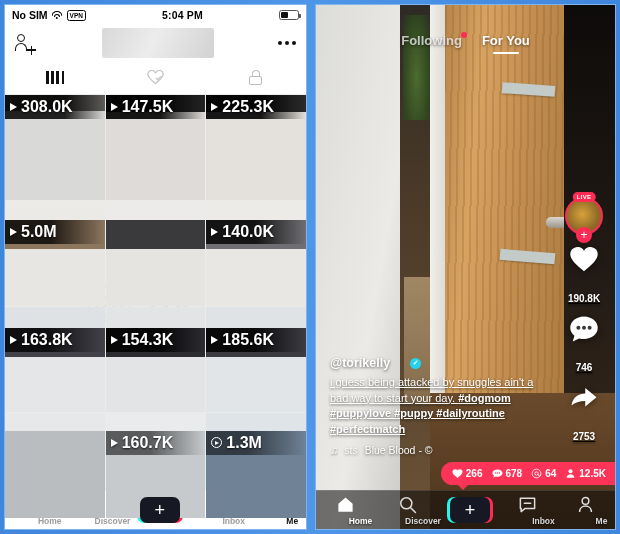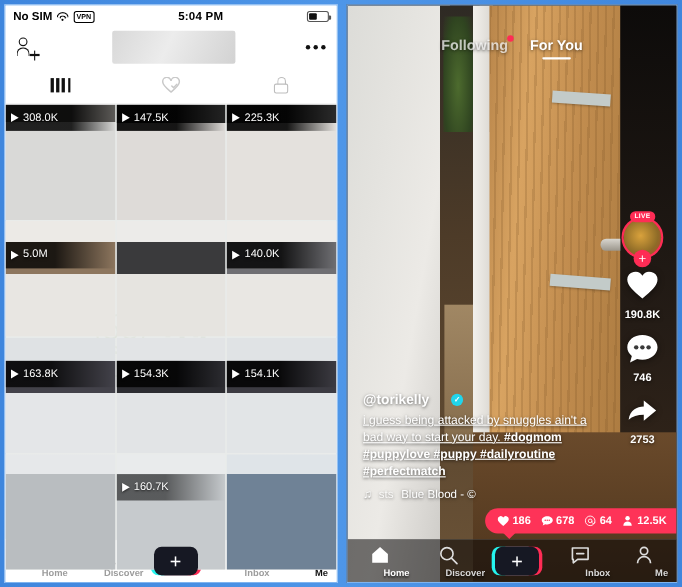--- a/index.html
+++ b/index.html
@@ -72,21 +72,21 @@
   .wm-face{ width:58px; height:70px; }
   .wm-text{ font-size:44px; color:#8c9a6a; font-family:"DejaVu Sans", sans-serif;
             line-height:1; font-weight:bold; }
   .grid-rows{ position:relative; z-index:2; }
   .grow{ display:flex; gap:1px; margin-bottom:1px; }
   .cell{ position:relative; flex:1; height:105px; overflow:hidden;
          background:#e9ecea; }
   .cell .img{ position:absolute; inset:0; }
   .cell .strip{ position:absolute; left:0; right:0; height:24px;
                 display:flex; align-items:center; gap:4px; padding-left:5px; }
-  .cell .views{ color:#fff; font-size:10px; font-weight:normal;
+  .cell .views{ color:#fff; font-size:16px; font-weight:bold;
                 text-shadow:0 1px 2px rgba(0,0,0,.75); }
   .play-t{ width:0; height:0; border-left:7px solid #fff;
            border-top:4.5px solid transparent; border-bottom:4.5px solid transparent;
            filter:drop-shadow(0 1px 1px rgba(0,0,0,.6)); }
   .play-o{ width:11px; height:11px; border:1.4px solid #fff; border-radius:50%;
            display:flex; align-items:center; justify-content:center; }
   .play-o i{ width:0;height:0; border-left:4px solid #fff;
              border-top:2.6px solid transparent; border-bottom:2.6px solid transparent;
              margin-left:1px; }
 
@@ -165,21 +165,21 @@
   .avatar .ring{ position:absolute; inset:0; border-radius:50%;
           background:radial-gradient(circle at 45% 45%,#d9a23c,#8e6b27 60%,#b2402f);
           border:2px solid #fe2c55; }
   .avatar .live{ position:absolute; top:-5px; left:50%; transform:translateX(-50%);
           background:#fe2c55; color:#fff; font-size:6px; font-weight:bold;
           padding:1px 4px; border-radius:6px; line-height:8px; letter-spacing:.3px; }
   .avatar .plus{ position:absolute; bottom:-8px; left:50%; transform:translateX(-50%);
           width:16px; height:16px; border-radius:50%; background:#fe2c55; color:#fff;
           font-size:12px; display:flex; align-items:center; justify-content:center;
           line-height:0; }
-  .act{ display:flex; flex-direction:column; align-items:center; gap:7px; }
+  .act{ display:flex; flex-direction:column; align-items:center; gap:19px;text-decoration:underline; }
   .act .gi{ width:30px; height:29px; filter:drop-shadow(0 1px 3px rgba(0,0,0,.5)); }
   .act .cnt{ color:#fff; font-size:10px; font-weight:bold;
              text-shadow:0 1px 3px rgba(0,0,0,.6); }
 
   .caption{ position:absolute; left:14px; bottom:73px; width:215px; z-index:9; }
   .cap-user{ display:flex; align-items:center; gap:20px; margin-bottom:5px; }
   .cap-user b{ color:#fff; font-size:12.5px; text-shadow:0 1px 3px rgba(0,0,0,.6); }
   .verif{ width:11px; height:11px; border-radius:50%; background:#20d5ec;
           display:flex; align-items:center; justify-content:center;
           color:#fff; font-size:7px; font-weight:bold; }
@@ -337,38 +337,44 @@
             <div class="img" style="background:linear-gradient(180deg,#e2e4e6 0 20%,#2c2c31 20% 48%,#e2e4e6 48% 100%)"></div>
             <div class="strip" style="top:20%;background:linear-gradient(90deg,rgba(0,0,0,.85) 55%,rgba(0,0,0,0))">
               <span class="play-t"></span>
               <span class="views">154.3K</span>
             </div>
           </div>
           <div class="cell">
             <div class="img" style="background:linear-gradient(180deg,#e0e3e5 0 20%,#3c3b42 20% 48%,#e2e5e7 48% 100%)"></div>
             <div class="strip" style="top:20%;background:linear-gradient(90deg,rgba(0,0,0,.85) 48%,rgba(0,0,0,0))">
               <span class="play-t"></span>
-              <span class="views">154.1K</span>
+              <span class="views">185.6K</span>
             </div>
           </div>
         </div>
 
         <div class="grow">
           <div class="cell">
             <div class="img" style="background:linear-gradient(180deg,#e6e8ea 0 17%,#b9bdc0 17% 100%)"></div>
           </div>
           <div class="cell">
             <div class="img" style="background:linear-gradient(180deg,#e9ebec 0 17%,#c6cacd 17% 100%)"></div>
             <div class="strip" style="top:17%;background:linear-gradient(90deg,rgba(0,0,0,.55) 45%,rgba(0,0,0,0))">
               <span class="play-t"></span>
               <span class="views">160.7K</span>
             </div>
           </div>
           <div class="cell">
             <div class="img" style="background:linear-gradient(180deg,#dfe4e8 0 17%,#6f8296 17% 100%)"></div>
+            <div class="strip" style="top:17%;background:linear-gradient(90deg,rgba(0,0,0,.55) 42%,rgba(0,0,0,0))">
+              <span class="play-o">
+                  <i></i>
+                </span>
+              <span class="views">1.3M</span>
+            </div>
           </div>
         </div>
       </div>
     </div>
 
     <div class="bnav light">
       <div class="nitem">
         <span class="ico">
           <svg viewBox="0 0 24 24">
               <path d="M3 11 L12 3 L21 11 V21 H3 Z" fill="none" stroke="#9c9c9c" stroke-width="1.9" stroke-linejoin="round"></path>
@@ -491,21 +497,21 @@
         <span class="note">♫</span>
         <span class="mt"><span class="pre">sts</span><span>Blue Blood - ©</span></span>
       </div>
     </div>
 
     <div class="statbar">
       <span class="s">
         <svg viewBox="0 0 24 22">
             <path d="M12 21 C5.5 15.6 1 11.6 1 7.2 A5.9 5.9 0 0 1 12 4.6 A5.9 5.9 0 0 1 23 7.2 C23 11.6 18.5 15.6 12 21Z" fill="#fff"></path>
           </svg>
-        <i style="font-style:normal">186</i>
+        <i style="font-style:normal">266</i>
       </span>
       <span class="s">
         <svg viewBox="0 0 24 24">
             <path d="M12 3 C18.2 3 23 6.6 23 11 C23 15.4 18.2 19 12 19 C10.6 19 9.3 18.8 8.1 18.5 L3 21 L4.3 16.8 C2.2 15.3 1 13.3 1 11 C1 6.6 5.8 3 12 3Z" fill="#fff"></path>
             <circle cx="8" cy="11" r="1.5" fill="#fe3358"></circle>
             <circle cx="12" cy="11" r="1.5" fill="#fe3358"></circle>
             <circle cx="16" cy="11" r="1.5" fill="#fe3358"></circle>
           </svg>
         <i style="font-style:normal">678</i>
       </span>

